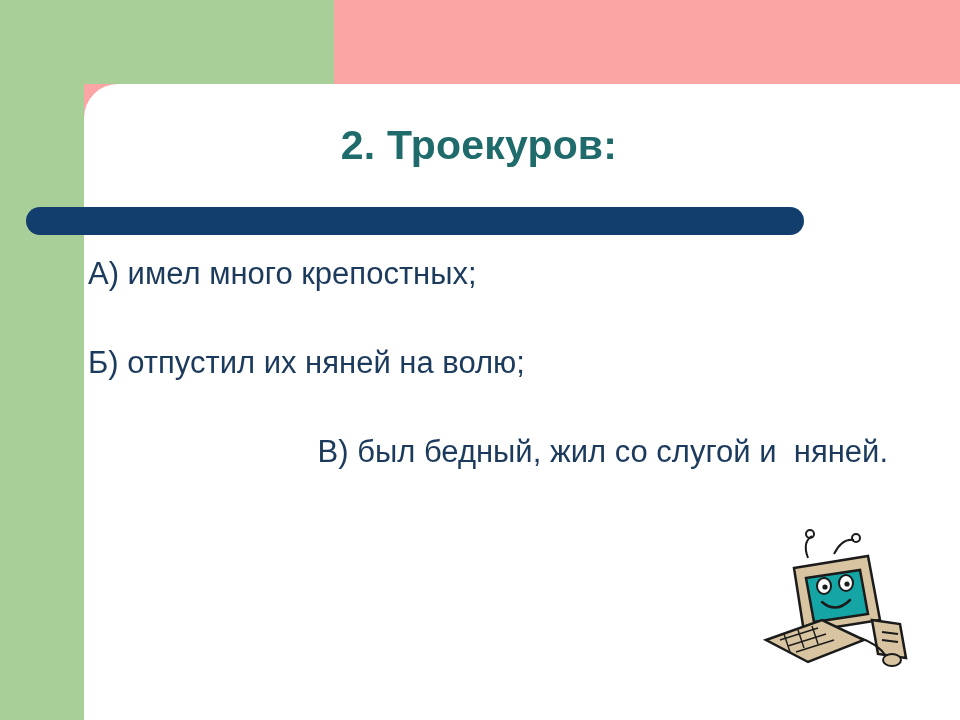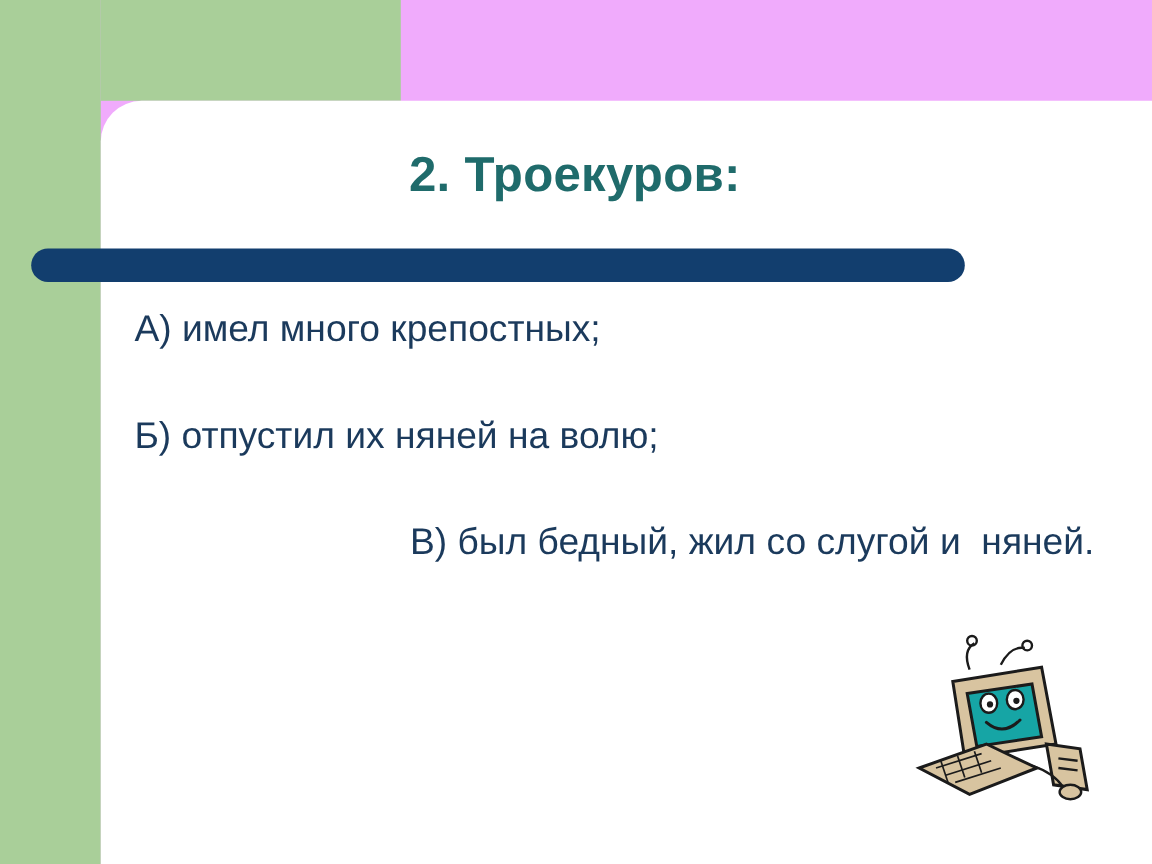--- a/index.html
+++ b/index.html
@@ -11,21 +11,21 @@
     height: 720px;
     overflow: hidden;
     font-family: "Liberation Sans", sans-serif;
     background: #ffffff;
   }
 
   .slide {
     position: relative;
     width: 960px;
     height: 720px;
-    background: #f0abfc;
+    background: #fca5a5;
     overflow: hidden;
   }
 
   
   .band-left {
     position: absolute;
     left: 0;
     top: 0;
     width: 84px;
     height: 720px;
@@ -73,21 +73,21 @@
     top: 207px;
     width: 778px;
     height: 28px;
     background: #123e6e;
     border-radius: 14px;
   }
 
   
   .answers {
     position: absolute;
-    left: 112px;
+    left: 88px;
     top: 255px;
     width: 800px;
   }
   .answer-line {
     font-size: 31px;
     color: #1b3a5c;
     line-height: 1.2;
     margin: 0 0 52px 0;
     white-space: pre;
   }

